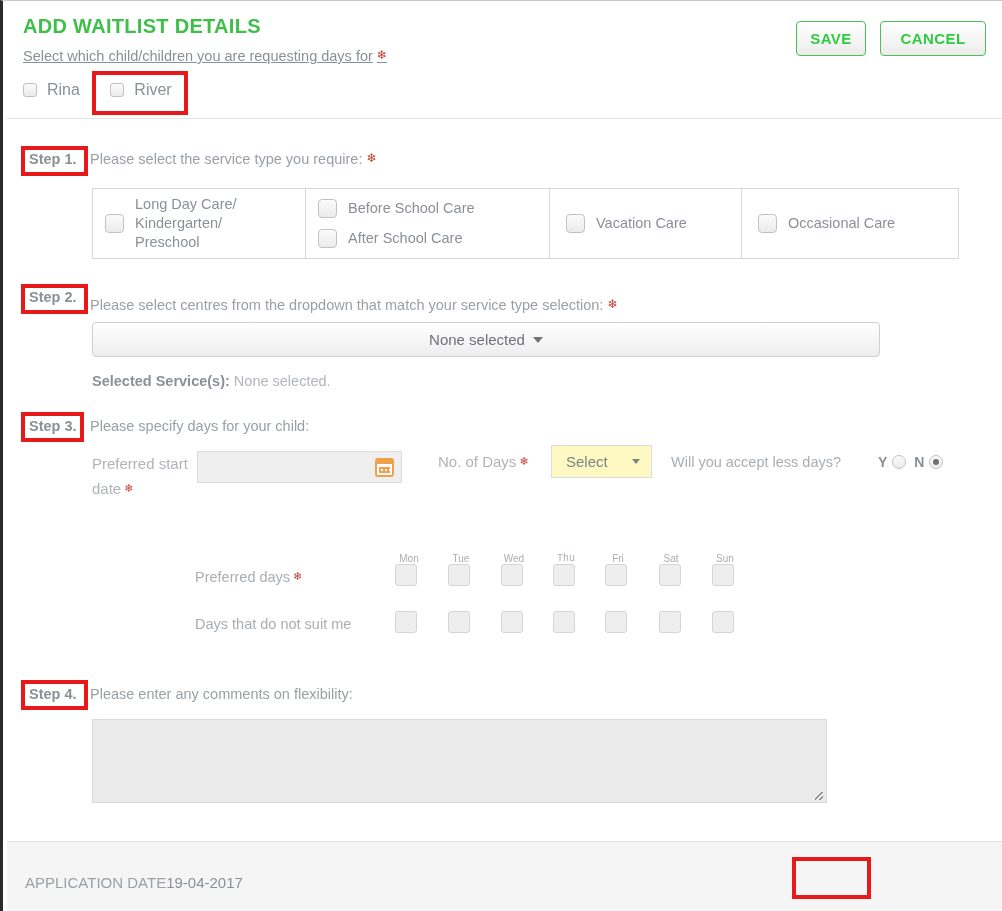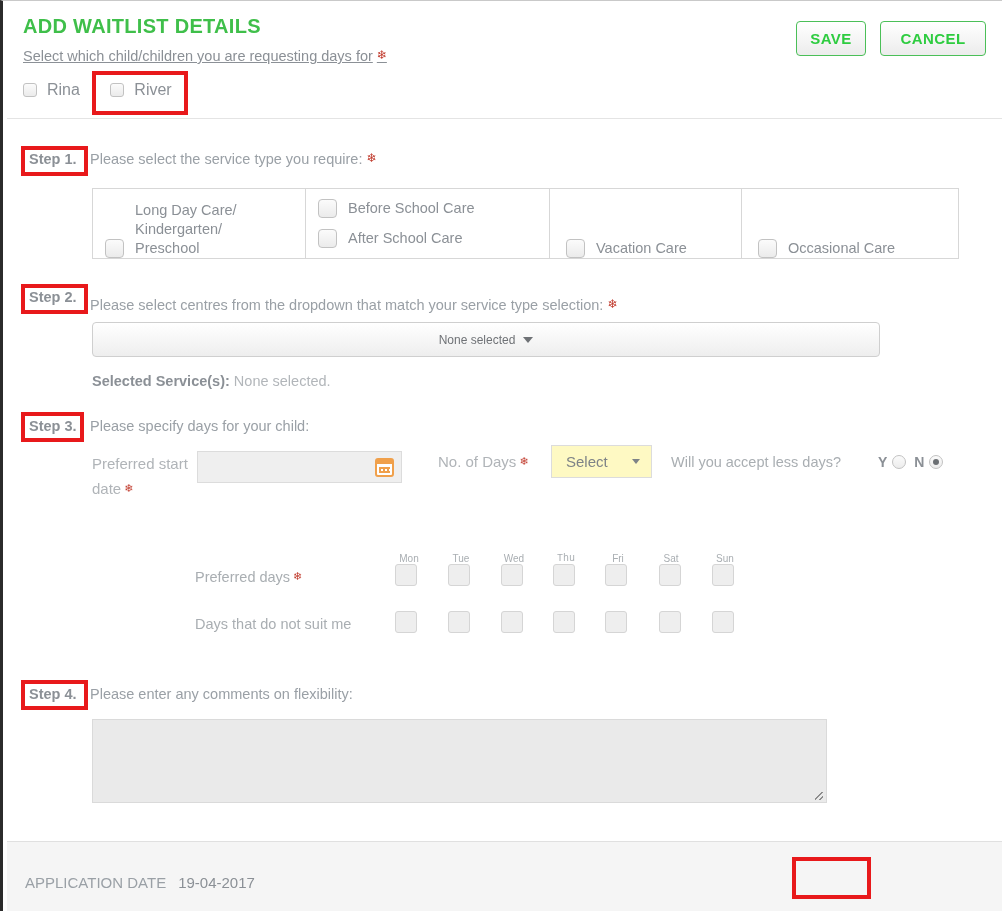--- a/index.html
+++ b/index.html
@@ -58,36 +58,36 @@
   }
 
   
   .annot { position:absolute; border:4px solid #e8191b; pointer-events:none; }
 
   
   .svc-box {
     position:absolute; left:89px; top:187px; width:867px; height:71px;
     border:1px solid #d7d7d7; background:#fff; display:flex;
   }
-  .svc-cell { display:flex; align-items:flex-end; height:100%; border-right:1px solid #d7d7d7; }
+  .svc-cell { display:flex; align-items:center; height:100%; border-right:1px solid #d7d7d7; }
   .svc-cell:last-child { border-right:none; }
   .svc-cell.c1 { width:213px; padding-left:12px; }
   .svc-cell.c2 { width:244px; padding-left:12px; flex-direction:column; justify-content:center; align-items:flex-start; }
   .svc-cell.c3 { width:192px; padding-left:16px; }
   .svc-cell.c4 { width:216px; padding-left:16px; }
   .svc-label { font-size:14.5px; color:#8b9096; margin-left:11px; line-height:19px; }
   .svc-sub { display:flex; align-items:center; height:30px; }
 
   
   .dd-btn {
     position:absolute; left:89px; top:321px; width:788px; height:35px;
     border:1px solid #cfcfcf; border-radius:4px;
     background:linear-gradient(#ffffff,#eeeeee);
     display:flex; align-items:center; justify-content:center;
-    font-size:12px; color:#6f7276; cursor:pointer;
+    font-size:15px; color:#6f7276; cursor:pointer;
   }
   .caret { display:inline-block; margin-left:8px;
     border-left:5px solid transparent; border-right:5px solid transparent;
     border-top:6px solid #6f7276; }
   .sel-svc { position:absolute; left:89px; top:372px; font-size:14.5px; white-space:nowrap; }
   .sel-svc b { color:#8b9096; }
   .sel-svc span { color:#b2b6ba; }
 
   
   .pref-lbl { position:absolute; left:89px; top:450px; width:105px;
@@ -139,21 +139,21 @@
   .ta-grip { position:absolute; right:3px; bottom:2px; width:8px; height:8px;
     background:
       linear-gradient(135deg,transparent 42%,#8d8d8d 42%,#8d8d8d 54%,transparent 54%),
       linear-gradient(135deg,transparent 70%,#8d8d8d 70%,#8d8d8d 82%,transparent 82%);
   }
 
   
   .footer { position:absolute; left:4px; right:0; top:840px; bottom:0;
     background:#f5f5f5; border-top:1px solid #e0e0e0; }
   .app-date { position:absolute; left:18px; top:32px; font-size:15px; color:#9aa0a6; white-space:nowrap; }
-  .app-date .v { color:#8b9096; margin-left:12px; }
+  .app-date .v { color:#8b9096; margin-left:0; }
   .btn {
     position:absolute; top:20px; height:35px;
     border:1px solid #4bbf58; border-radius:4px;
     background:linear-gradient(#ffffff,#ececec);
     color:#2ecc40; font-size:15px; font-weight:bold; letter-spacing:.4px;
     display:flex; align-items:center; justify-content:center; cursor:pointer;
   }
   #save-btn { left:793px; width:70px; }
   #cancel-btn { left:877px; width:106px; }
 </style>

